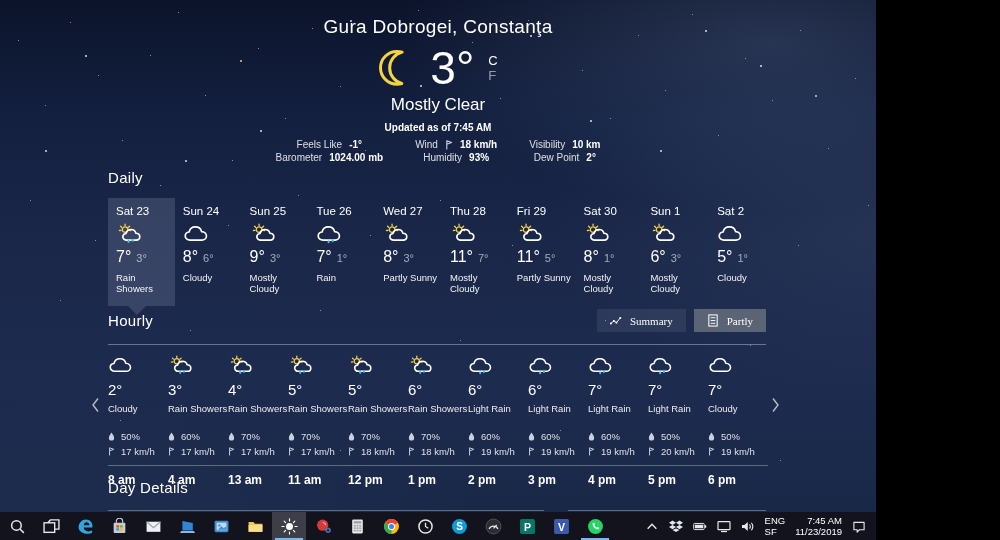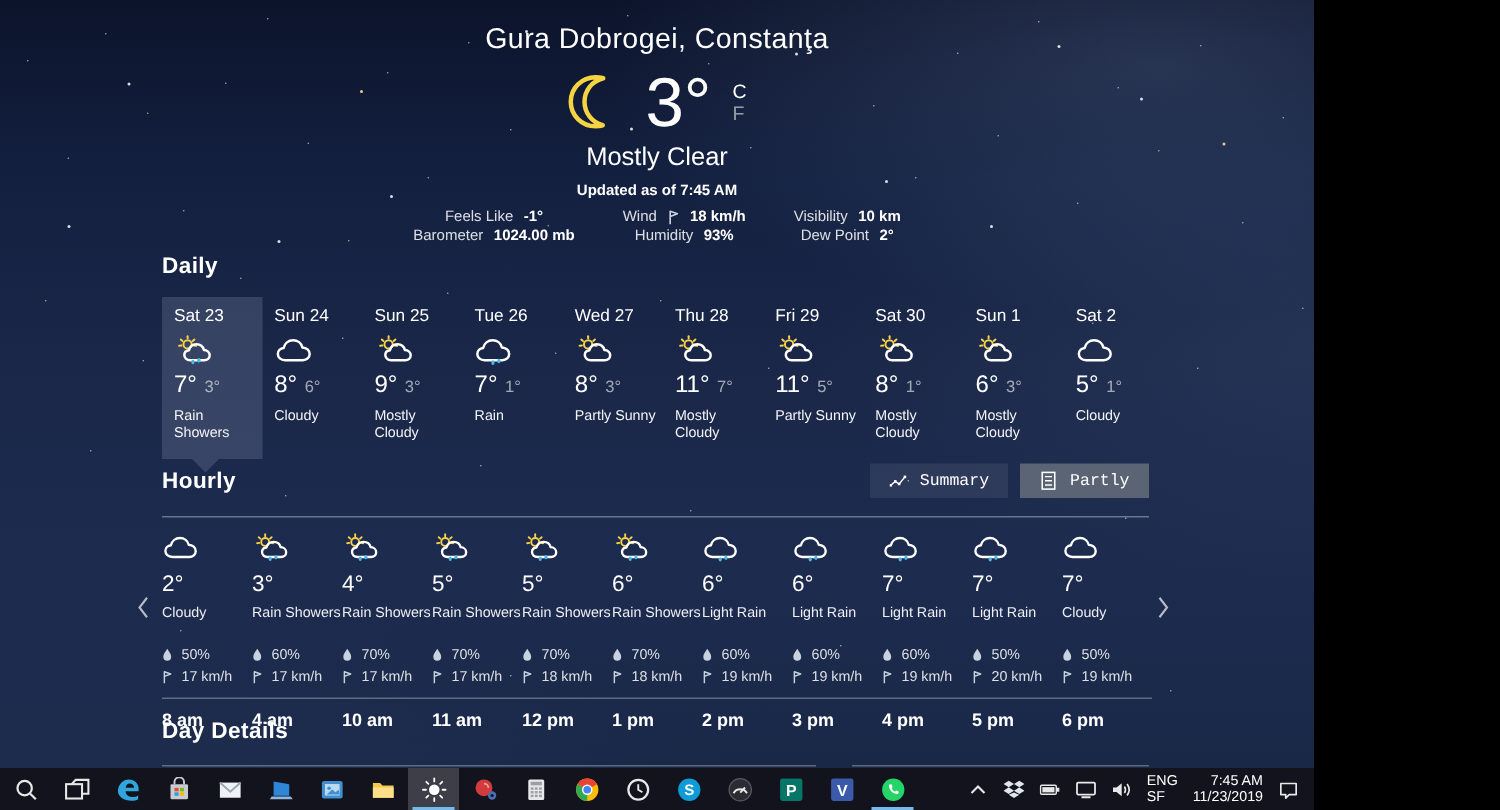--- a/index.html
+++ b/index.html
@@ -40,21 +40,21 @@
   .updated{font-size:10px;font-weight:700;margin-top:7px;}
   .details{margin-top:6px;display:grid;grid-template-columns:repeat(3,auto);column-gap:32px;row-gap:2px;justify-content:center;font-size:10px;}
   .detail{display:flex;align-items:center;gap:7px;justify-content:center;}
   .dlabel{color:rgba(255,255,255,.85);}
   .dvalue{font-weight:700;}
   .dicon{display:inline-flex;}
   .dicon svg{width:8px;height:10px;display:block;}
   .dicon:empty{display:none;}
 
   
-  h2.sec{font-size:15px;font-weight:700;margin:0;letter-spacing:.3px;}
+  h2.sec{font-size:15px;font-weight:400;margin:0;letter-spacing:.3px;}
 
   
   .daily{position:absolute;top:169px;left:108px;right:100px;z-index:2;}
   .daily-row{display:flex;margin-top:12px;}
   .day-card{width:78px;box-sizing:border-box;padding:7px 4px 12px 8px;position:relative;cursor:pointer;}
   .day-card.selected{background:rgba(190,202,226,0.18);}
   .day-card.selected::after{content:'';position:absolute;left:20px;top:100%;width:0;height:0;
     border:9px solid transparent;border-top-color:rgba(190,202,226,0.18);}
   .day-name{font-size:11.5px;}
   .day-icon{margin-top:6px;height:21px;}
@@ -62,21 +62,21 @@
   .day-temps{margin-top:4px;}
   .hi{font-size:16px;}
   .lo{font-size:11px;color:rgba(255,255,255,.6);margin-left:5px;}
   .day-cond{font-size:9.5px;margin-top:6px;color:rgba(255,255,255,.95);}
 
   
   .hourly{position:absolute;top:309px;left:108px;right:110px;z-index:2;}
   .hourly-head{display:flex;justify-content:space-between;align-items:center;}
   .view-buttons{display:flex;gap:8px;}
   .vbtn{display:flex;align-items:center;gap:8px;font-size:11px;color:#fff;border:none;
-    background:rgba(255,255,255,.08);padding:0 13px;height:23px;font-family:Liberation Mono, monospace;cursor:pointer;}
+    background:rgba(255,255,255,.08);padding:0 13px;height:23px;font-family:Liberation Serif, serif;cursor:pointer;}
   .vbtn.selected{background:#5b6474;}
   .vicon{display:inline-flex;}
   .vicon svg{width:12px;height:13px;display:block;}
   .hourly-panel{margin-top:12px;border-top:1px solid rgba(255,255,255,.35);position:relative;}
   .hours{display:flex;}
   .hour-col{width:71.1px;box-sizing:border-box;padding-top:10px;}
   .h-icon{height:21px;}
   .h-icon svg{width:26px;height:20px;display:block;}
   .h-temp{font-size:15px;margin-top:5px;}
   .h-cond{font-size:9.5px;margin-top:5px;color:rgba(255,255,255,.92);}
@@ -519,21 +519,21 @@
             </div>
             <div class="h-wind">
               <span class="sicon">
                 <svg viewBox="0 0 8 10">
                   <path d="M1.8 9.5 L1.8 0.8 L6.6 2.5 L1.8 4.3" fill="none" stroke="#c8d2df" stroke-width="1.1" stroke-linejoin="round"></path>
                 </svg>
               </span>
               <span>17 km/h</span>
             </div>
             <div class="h-div"></div>
-            <div class="h-time">10 am</div>
+            <div class="h-time">13 am</div>
           </div>
 
           <div class="hour-col">
             <div class="h-icon">
               <svg viewBox="0 0 24 19">
                 <g stroke="#f7d148" stroke-width="1.2" fill="none" stroke-linecap="round">
                   <circle cx="8" cy="6" r="2.5"></circle>
                   <line x1="8" y1="1" x2="8" y2="2.3"></line>
                   <line x1="3.9" y1="3" x2="4.9" y2="3.9"></line>
                   <line x1="12.1" y1="3" x2="11.1" y2="3.9"></line>

